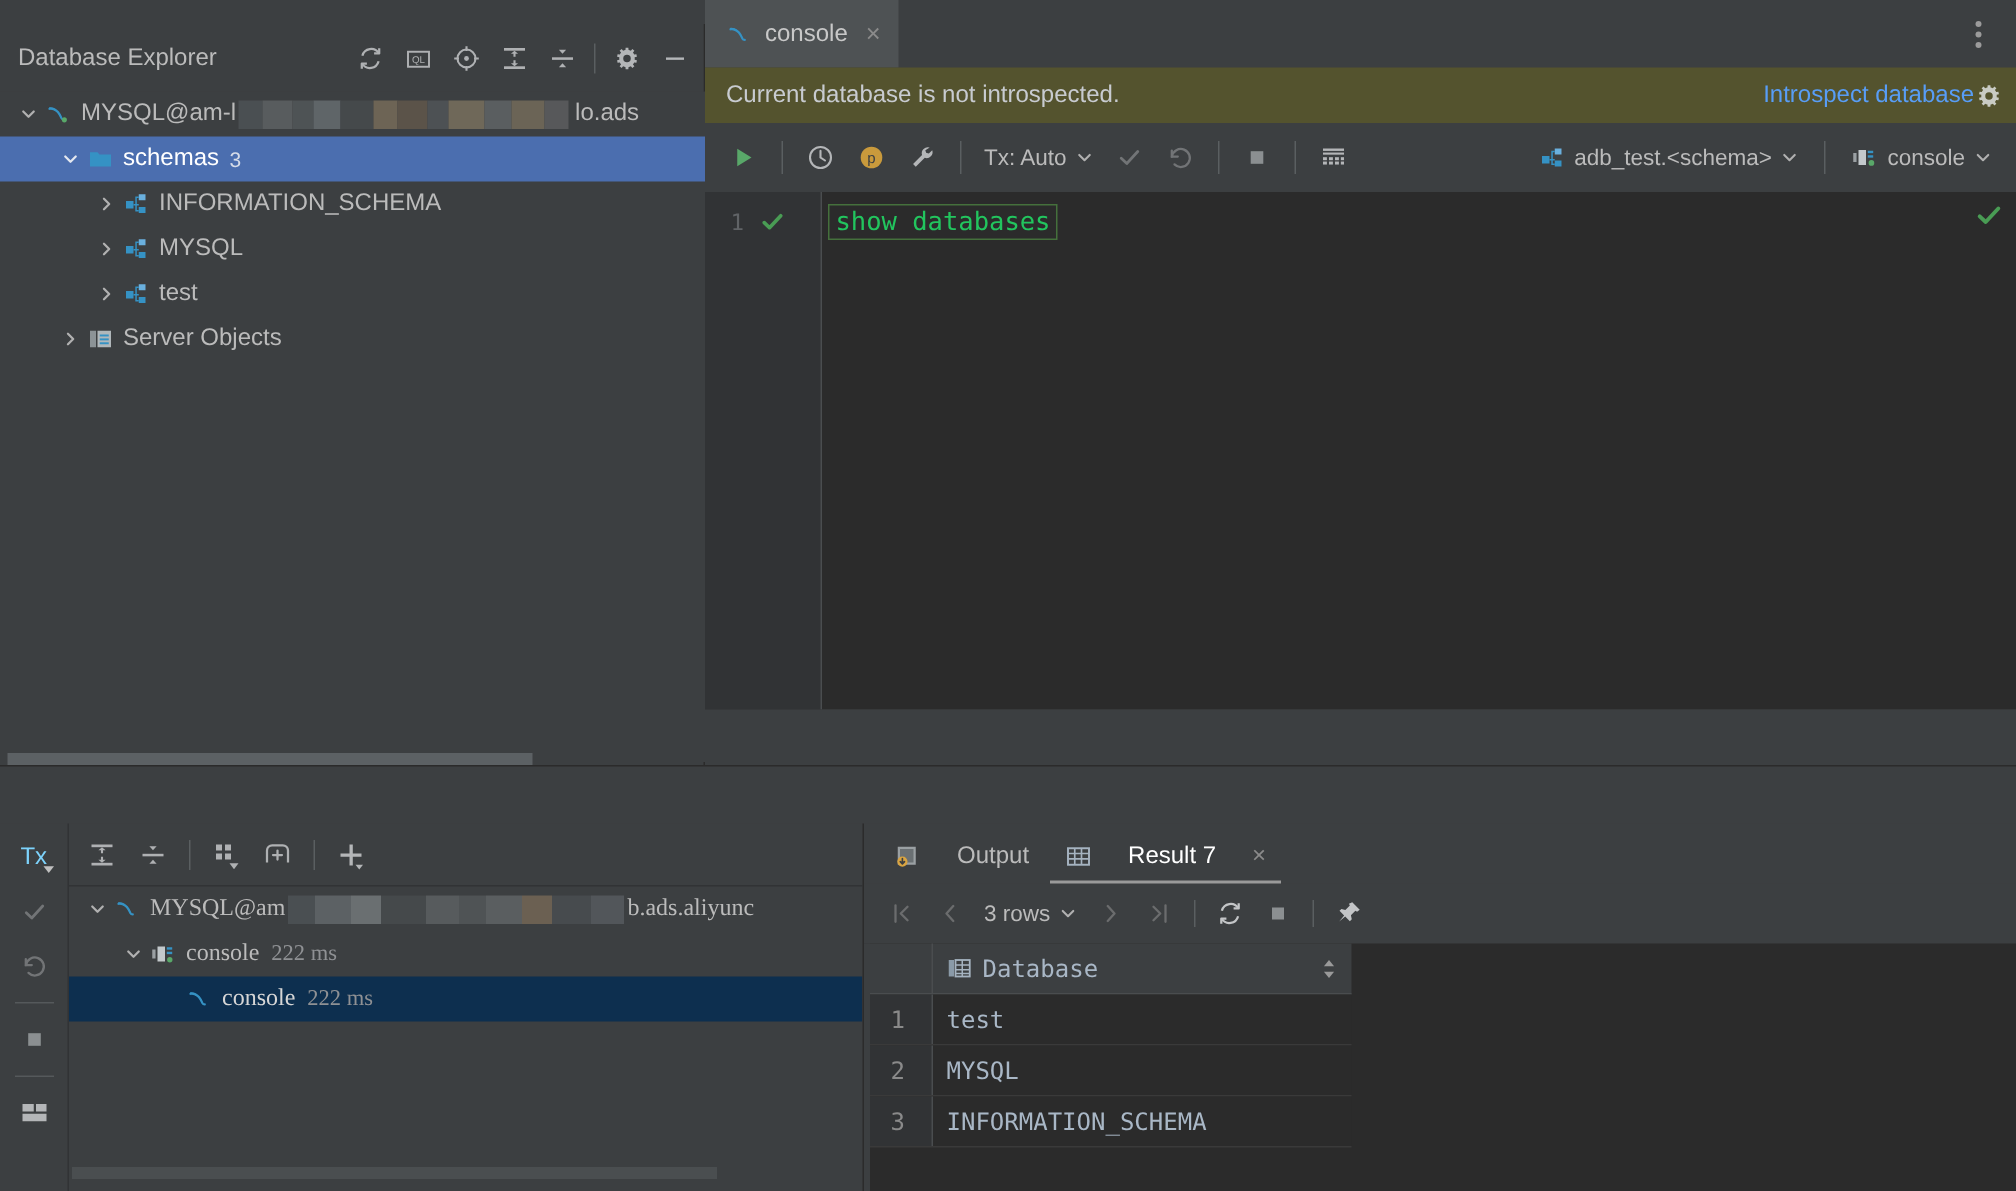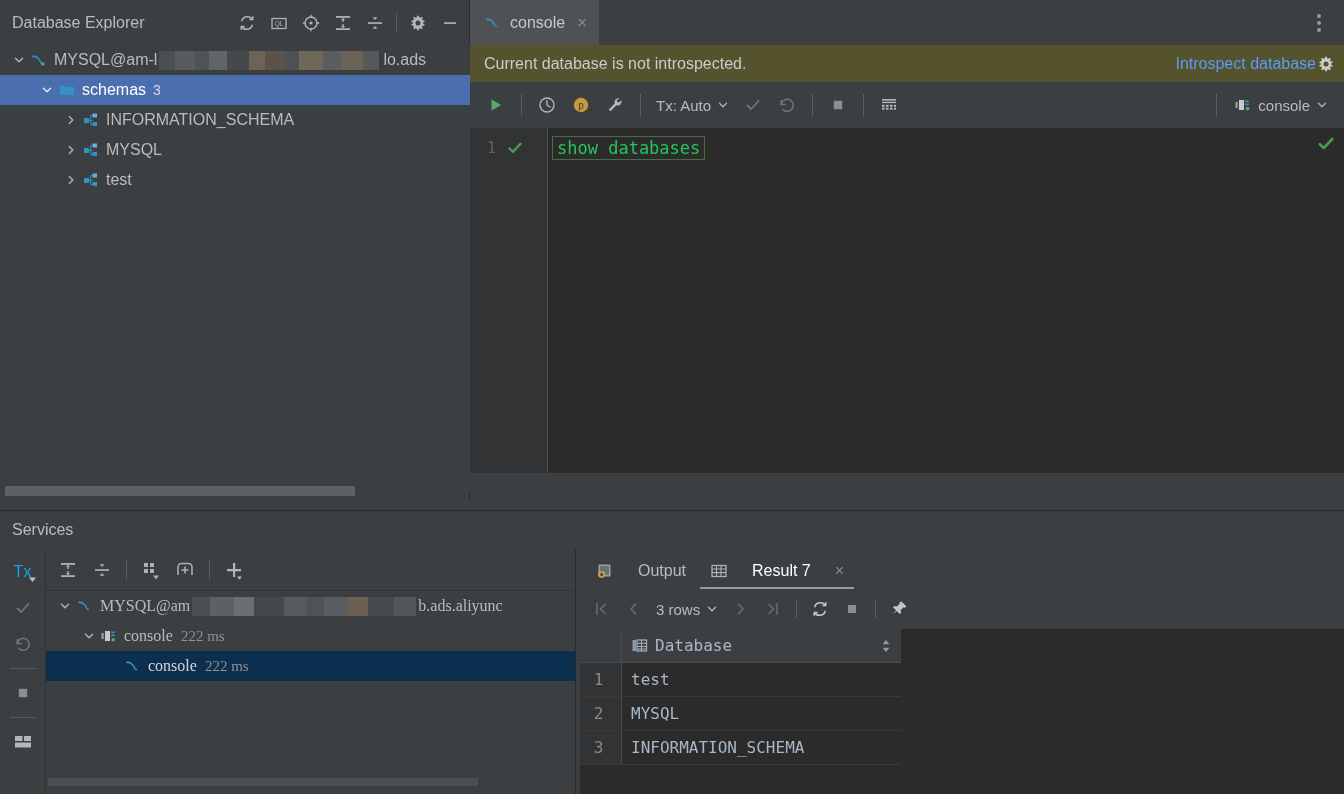--- a/index.html
+++ b/index.html
@@ -10,21 +10,21 @@
     overflow: hidden;
     color: #bbbbbb;
   }
   #app { position: relative; width: 1344px; height: 794px; }
 
   
   #top { position: absolute; left:0; top:0; width:1344px; height:500px; }
 
   
   #dbexp {
-    position: absolute; left:0; top:0; width:470px; height:500px;
+    position: absolute; left:0; top:16px; width:470px; height:500px;
     background:#3c3f41; border-right:1px solid #2b2b2b;
   }
   #dbexp-header {
     height: 45px; background:#3c3f41; display:flex; align-items:center;
     padding-left: 12px; position: relative;
   }
   #dbexp-title { font-size: 16px; color:#bbbbbb; white-space: nowrap; }
   #dbexp-tools {
     position: absolute; right: 4px; top: 0; height:45px;
     display:flex; align-items:center; gap:2px;
@@ -348,20 +348,37 @@
             <svg width="18" height="18" viewBox="0 0 18 18">
               <rect x="2" y="7" width="5" height="5" fill="#3592c4"></rect>
               <rect x="10.5" y="2.5" width="4.5" height="4" fill="#6ab0de"></rect>
               <rect x="10.5" y="11" width="4.5" height="4" fill="#3592c4"></rect>
               <path d="M7 9.5h3.5M10.5 4.5H8.7v9h1.8" fill="none" stroke="#3592c4" stroke-width="1"></path>
             </svg>
           </span>
           <span>test</span>
         </div>
 
+        <div class="trow" style="padding-left:38px;">
+          <span class="chev">
+            <svg width="12" height="12" viewBox="0 0 12 12" fill="none" stroke="#b0b0b0" stroke-width="1.5" stroke-linecap="round" stroke-linejoin="round">
+                <path d="M4.3 2.5 7.8 6l-3.5 3.5"></path>
+              </svg>
+          </span>
+          <span class="ticon">
+            <svg width="18" height="18" viewBox="0 0 18 18">
+              <rect x="2" y="3.5" width="4" height="11" fill="#8c9396"></rect>
+              <rect x="7" y="3.5" width="9" height="11" fill="#b0b7ba"></rect>
+              <rect x="8.5" y="6" width="6" height="1.3" fill="#3592c4"></rect>
+              <rect x="8.5" y="8.6" width="6" height="1.3" fill="#3592c4"></rect>
+              <rect x="8.5" y="11.2" width="6" height="1.3" fill="#3592c4"></rect>
+            </svg>
+          </span>
+          <span>Server Objects</span>
+        </div>
       </div>
 
       <div id="dbexp-hscroll">
         <div class="thumb"></div>
       </div>
     </div>
 
     <div id="editor">
 
       <div id="tabstrip">
@@ -454,20 +471,34 @@
               <rect x="7" y="9.8" width="2.6" height="2"></rect>
               <rect x="11" y="9.8" width="2.6" height="2"></rect>
               <rect x="14.9" y="9.8" width="2.1" height="2"></rect>
             <rect x="3" y="12.7" width="2.6" height="2"></rect>
               <rect x="7" y="12.7" width="2.6" height="2"></rect>
               <rect x="11" y="12.7" width="2.6" height="2"></rect>
               <rect x="14.9" y="12.7" width="2.1" height="2"></rect>
           </svg>
         </div>
         <div id="edtoolbar-right">
+          <div class="combo">
+            <span style="display:flex;">
+              <svg width="18" height="18" viewBox="0 0 18 18">
+                <rect x="2" y="8" width="5" height="5" fill="#3592c4"></rect>
+                <rect x="10.5" y="3" width="4.5" height="4" fill="#6ab0de"></rect>
+                <rect x="10.5" y="11" width="4.5" height="4" fill="#3592c4"></rect>
+                <path d="M7 10.5h3.5M10.5 5H8.7v8.5h1.8" fill="none" stroke="#3592c4" stroke-width="1"></path>
+              </svg>
+            </span>
+            <span>adb_test.&lt;schema&gt;</span>
+            <svg width="12" height="12" viewBox="0 0 12 12" fill="none" stroke="#b0b0b0" stroke-width="1.4" stroke-linecap="round" stroke-linejoin="round">
+                <path d="M2.5 4.3 6 7.8l3.5-3.5"></path>
+              </svg>
+          </div>
           <div class="esep"></div>
           <div class="combo">
             <span style="display:flex;">
               <svg width="18" height="18" viewBox="0 0 18 18">
                 <rect x="1.5" y="6" width="2.2" height="6" fill="#9aa0a3"></rect>
                 <rect x="5" y="4" width="5" height="10" fill="#c3c9cc"></rect>
                 <rect x="11.2" y="4.5" width="3.6" height="1.6" fill="#3592c4"></rect>
                 <rect x="11.2" y="7.5" width="3.6" height="1.6" fill="#3592c4"></rect>
                 <circle cx="13.6" cy="12.6" r="1.9" fill="#59a869"></circle>
               </svg>
@@ -499,26 +530,25 @@
               </svg>
           </span>
         </div>
       </div>
       <div id="editor-vsep"></div>
       <div id="codearea-bottom"></div>
     </div>
   </div>
 
   <div id="services">
-    <div id="services-title">Services</div>
 
     <div id="svc-left-rail">
       <div class="railbtn">
         <div style="position:relative;display:flex;align-items:center;">
-          <span style="font-size:16px;color:#0ea5e9;font-family:'Liberation Sans',sans-serif;">Tx</span>
+          <span style="font-size:16px;color:#7dd3fc;font-family:'Liberation Sans',sans-serif;">Tx</span>
           <svg width="9" height="9" viewBox="0 0 9 9" style="position:absolute;right:-6px;bottom:-3px;">
               <path d="M1 2.5h7L4.5 7z" fill="#c0c0c0"></path>
             </svg>
         </div>
       </div>
       <div class="railbtn dim">
         <svg width="20" height="20" viewBox="0 0 20 20" fill="none" stroke="#b4b6b8" stroke-width="1.8" stroke-linecap="round" stroke-linejoin="round">
             <path d="M4.5 10.5 8.2 14 15.5 6"></path>
           </svg>
       </div>

